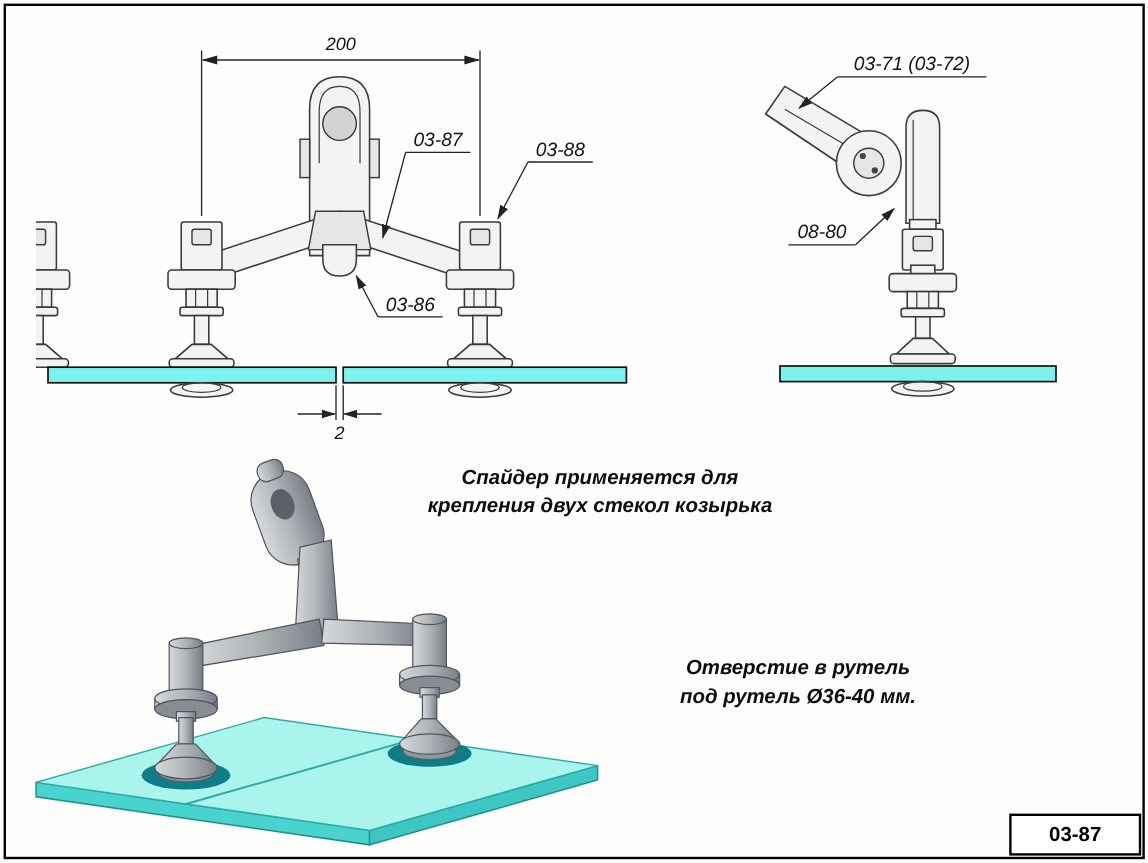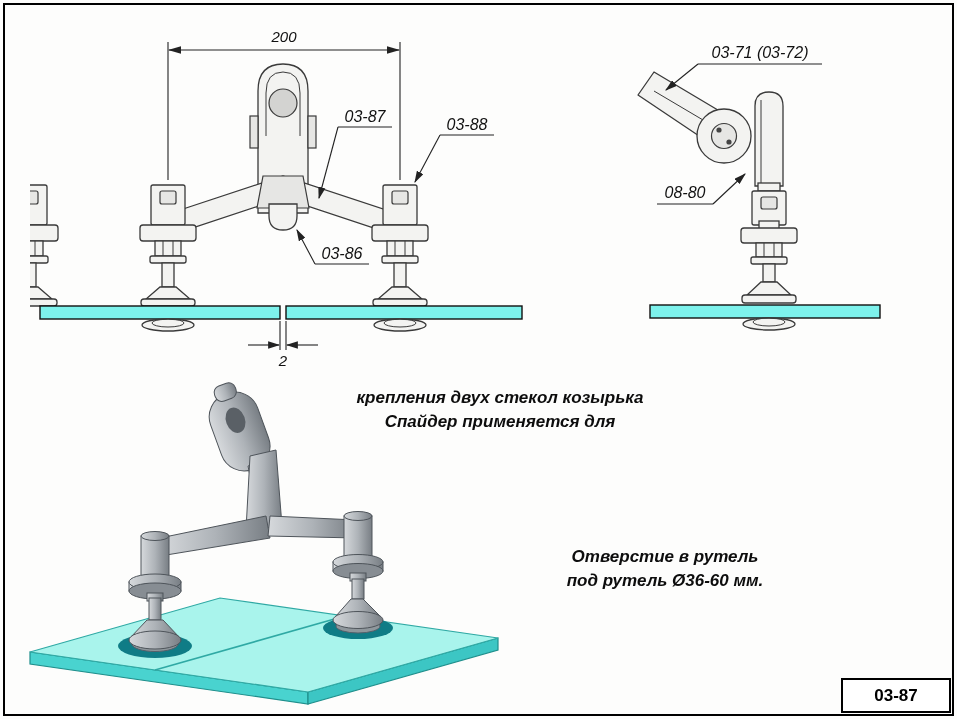--- a/index.html
+++ b/index.html
@@ -227,25 +227,25 @@
         <ellipse class="imd" cx="338" cy="191" rx="25" ry="7.5"></ellipse>
         <rect class="im" x="330" y="193" width="16" height="8"></rect>
         <rect class="im" x="332" y="199" width="12" height="20"></rect>
         <polygon class="im" points="331,219 343,219 360,236 316,236"></polygon>
         <ellipse class="im" cx="338" cy="240" rx="25" ry="8.5"></ellipse>
       </g>
     </g>
   </svg>
 
   <div class="note note1">
+    <div>Спайдер применяется для</div>
     <div>крепления двух стекол козырька</div>
-    <div>Спайдер применяется для</div>
   </div>
 
   <div class="note note2">
     <div>Отверстие в рутель</div>
-    <div>под рутель Ø36-60 мм.</div>
+    <div>под рутель Ø36-40 мм.</div>
   </div>
 
   <div class="titleblock">
     <span>03-87</span>
   </div>
 </div>
 
 </body></html>

